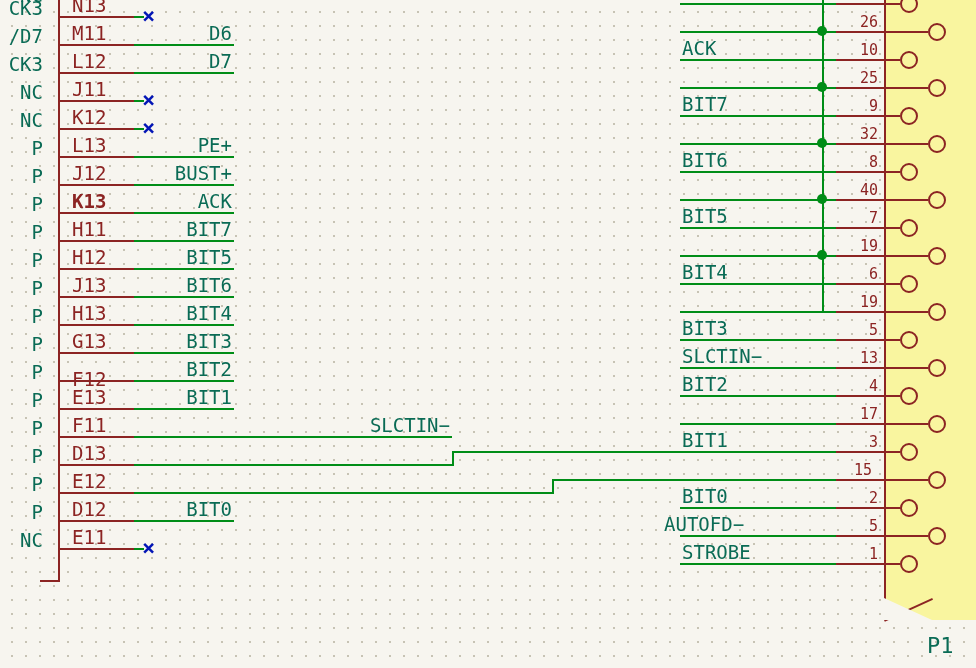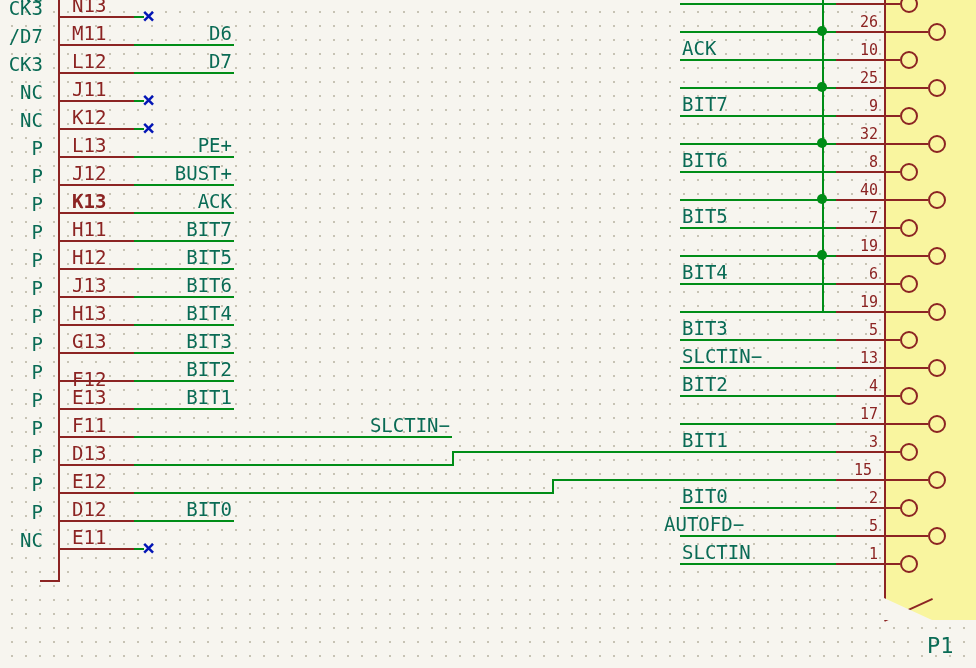--- a/index.html
+++ b/index.html
@@ -350,21 +350,21 @@
       <div class="redH" style="left:884px; top:535px; width:44px;"></div>
       <div class="num" style="left:848px; top:517px;">5</div>
       <div class="redH" style="left:836px; top:535px; width:48px;"></div>
       <div class="wireH" style="left:680px; top:535px; width:156px;"></div>
       <div class="netTxt" style="left:664px; top:513px;">AUTOFD−</div>
       <div class="pinCircle" style="left:908px; top:563px;"></div>
       <div class="redH" style="left:884px; top:563px; width:16px;"></div>
       <div class="num" style="left:848px; top:545px;">1</div>
       <div class="redH" style="left:836px; top:563px; width:48px;"></div>
       <div class="wireH" style="left:680px; top:563px; width:156px;"></div>
-      <div class="netTxt" style="left:682px; top:541px;">SLCTIN</div>
+      <div class="netTxt" style="left:682px; top:541px;">STROBE</div>
       <div class="vtick" style="left:822px; top:0px; height:312px;"></div>
       <div class="junc" style="left:822px; top:31px;"></div>
       <div class="junc" style="left:822px; top:87px;"></div>
       <div class="junc" style="left:822px; top:143px;"></div>
       <div class="junc" style="left:822px; top:199px;"></div>
       <div class="junc" style="left:822px; top:255px;"></div>
       <div class="wireV" style="left:452px; top:451px; height:15px;"></div>
       <div class="wireH" style="left:452px; top:451px; width:228px;"></div>
       <div class="wireV" style="left:552px; top:479px; height:15px;"></div>
       <div class="wireH" style="left:552px; top:479px; width:128px;"></div>

